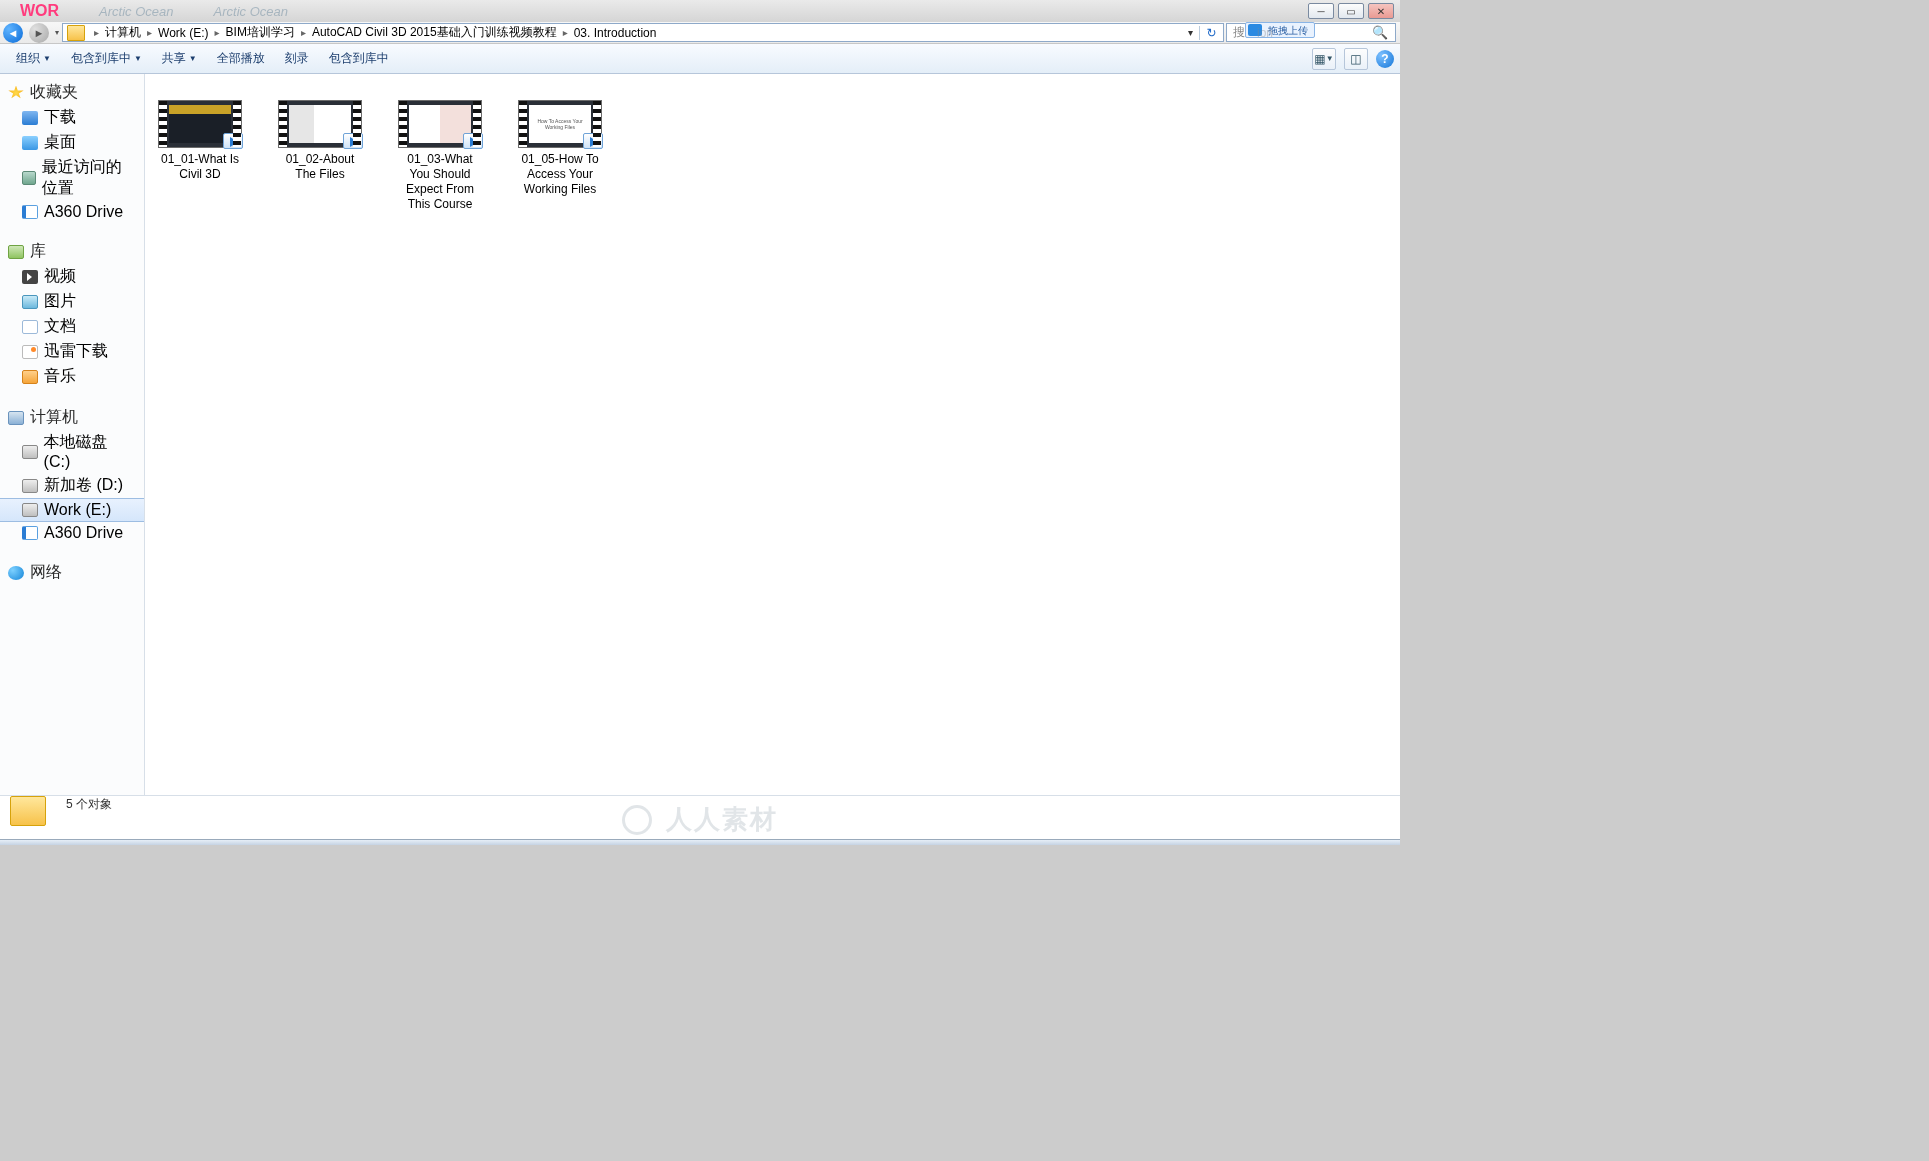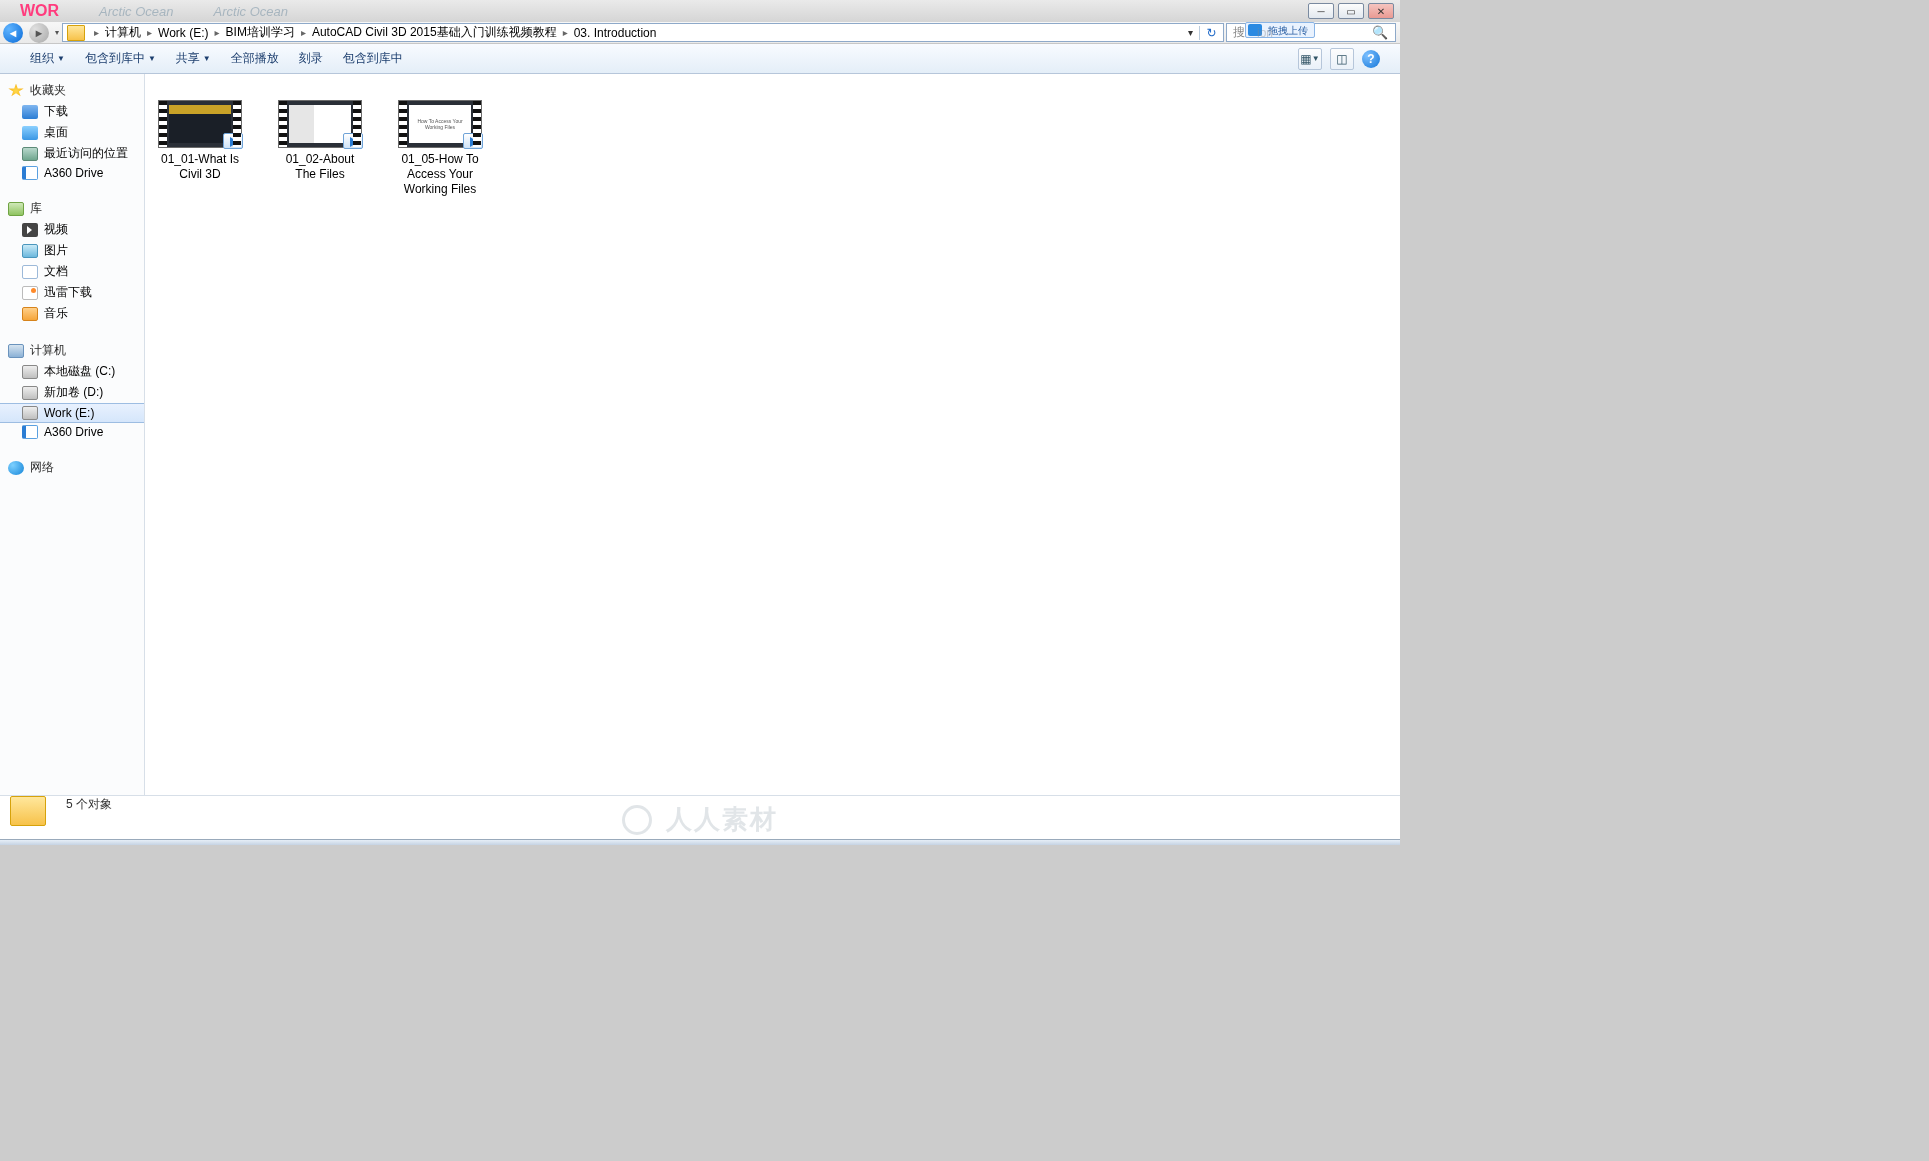--- a/index.html
+++ b/index.html
@@ -65,33 +65,33 @@
       background: #e9f2fe; border: 1px solid #89b4e6; border-radius: 2px; font-size: 10px; color: #2a5fa3;
     }
     .upload-tag::before {
       content: ""; position: absolute; left: 2px; top: 1px; width: 14px; height: 12px;
       background: #2b8ae2; border-radius: 2px;
     }
 
     .toolbar {
       height: 30px; display: flex; align-items: center;
       background: linear-gradient(#f8fbff,#e4eef8); border-bottom: 1px solid #b6c6da;
-      font-size: 12px; color: #1c3e6e; padding: 0 20px;
+      font-size: 12px; color: #1c3e6e; padding: 0 6px;
     }
     .tb-item { padding: 0 10px; display: flex; align-items: center; gap: 3px; cursor: default; }
     .tb-caret { font-size: 8px; }
     .tb-right { margin-left: auto; display: flex; align-items: center; gap: 8px; }
     .tb-icon-btn { width: 24px; height: 22px; border: 1px solid #b6c6da; border-radius: 2px; background: linear-gradient(#fdfdfd,#eaf1f9); display: flex; align-items: center; justify-content: center; font-size: 12px; color: #356; }
     .tb-help { width: 18px; height: 18px; border-radius: 50%; background: radial-gradient(circle at 30% 30%,#7cc0ff,#1576d8); color: #fff; font-size: 12px; font-weight: bold; display: flex; align-items: center; justify-content: center; }
 
     .body { flex: 1; display: flex; overflow: hidden; }
 
     .sidebar {
       width: 145px; border-right: 1px solid #d7dfe8; background: #fbfcfd;
-      font-size: 12px; padding: 6px 0; overflow: hidden;
+      font-size: 16px; padding: 6px 0; overflow: hidden;
     }
     .sb-group { margin-bottom: 16px; }
     .sb-head { display: flex; align-items: center; padding: 2px 8px; color: #2a2a2a; font-weight: normal; }
     .sb-item { display: flex; align-items: center; padding: 2px 8px 2px 22px; color: #000; }
     .sb-item.sel { background: linear-gradient(#e8f1fe,#d5e6fb); border: 1px solid #9dbde2; border-left: none; border-right: none; }
     .ico { width: 16px; height: 14px; margin-right: 6px; display: inline-block; border-radius: 2px; }
     .ico-star { background: radial-gradient(circle,#ffd94a,#f5a60e); clip-path: polygon(50% 0,61% 35%,98% 35%,68% 57%,79% 91%,50% 70%,21% 91%,32% 57%,2% 35%,39% 35%); }
     .ico-dl { background: linear-gradient(#7fb6f0,#2b7dd4); }
     .ico-desk { background: linear-gradient(#8bd0ff,#3a97e4); }
     .ico-recent { background: linear-gradient(#b8d8cc,#6fa68e); border: 1px solid #5c8a77; }
@@ -326,20 +326,27 @@
             <div class="fname">01_01-What Is Civil 3D</div>
           </div>
           <div class="file-item">
             <div class="thumb thumb-2">
               <div class="thumb-inner"></div>
               <div class="play-overlay"></div>
             </div>
             <div class="fname">01_02-About The Files</div>
           </div>
           <div class="file-item">
+            <div class="thumb thumb-3">
+              <div class="thumb-inner"></div>
+              <div class="play-overlay"></div>
+            </div>
+            <div class="fname">01_03-What You Should Expect From This Course</div>
+          </div>
+          <div class="file-item">
             <div class="thumb thumb-5">
               <div class="thumb-inner">How To Access Your Working Files</div>
               <div class="play-overlay"></div>
             </div>
             <div class="fname">01_05-How To Access Your Working Files</div>
           </div>
         </div>
     </div>
 
     <div class="status">

